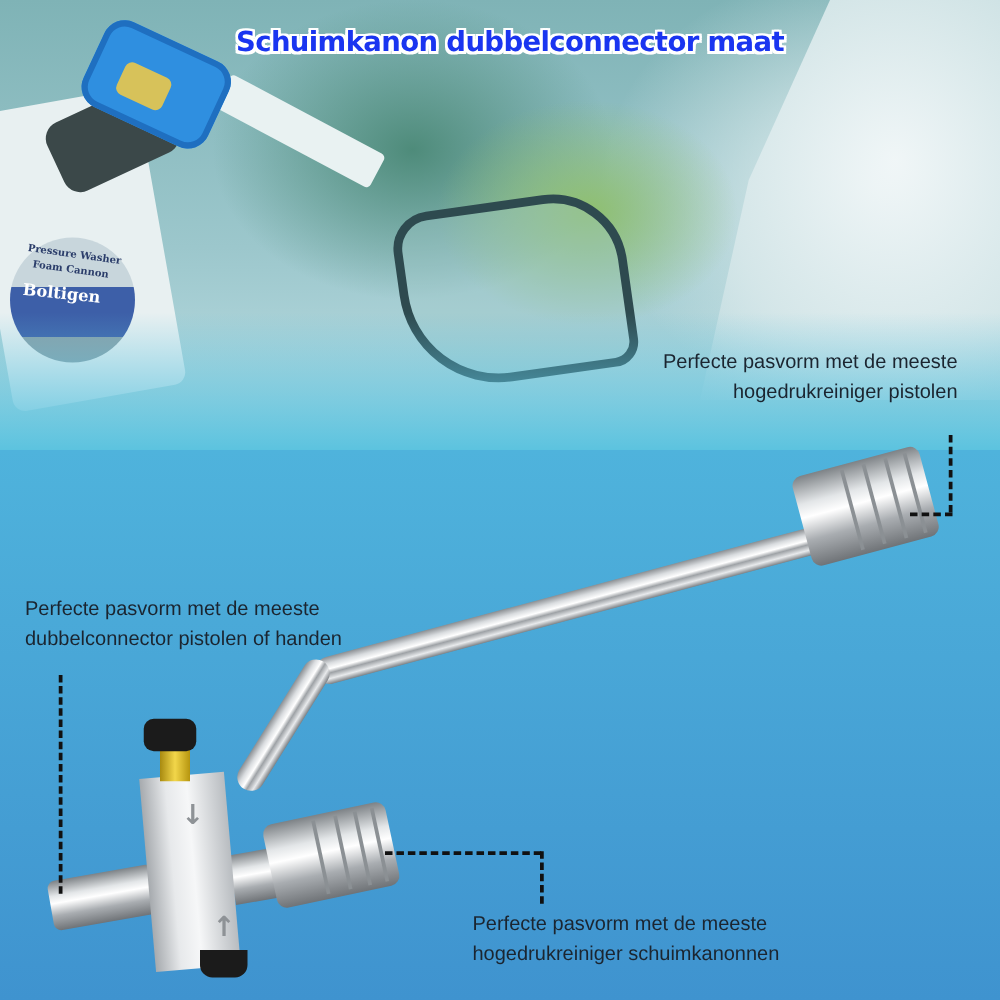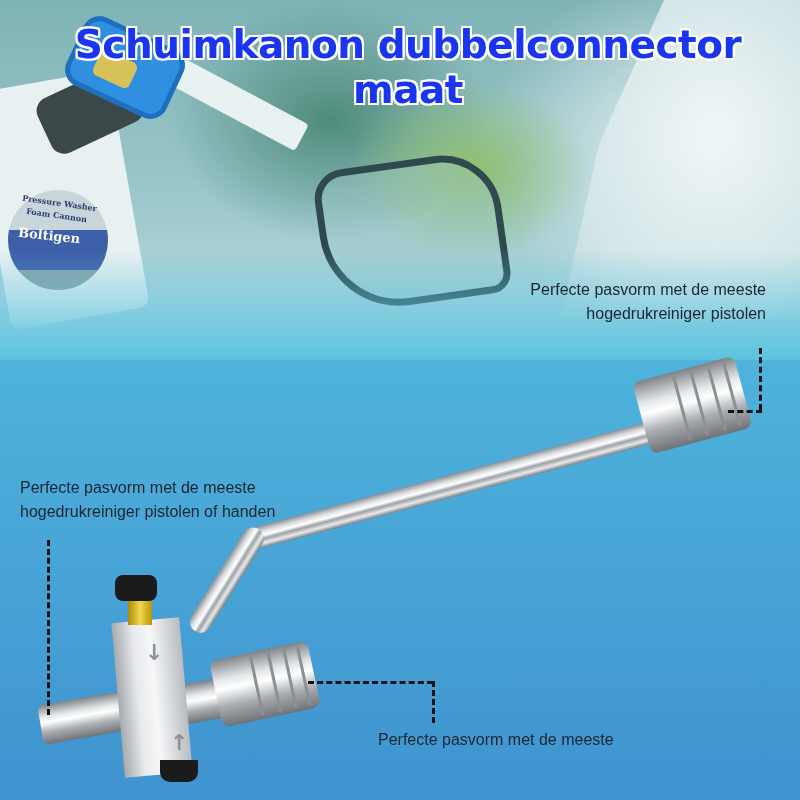--- a/index.html
+++ b/index.html
@@ -31,21 +31,21 @@
     .bottle-label .lbl1 { position: absolute; left: 14px; top: 8px; font-family: "DejaVu Serif", serif; font-size: 8px; font-weight: bold; color: #2b3d6a; transform: rotate(8deg); }
     .bottle-label .lbl2 { position: absolute; left: 18px; top: 20px; font-family: "DejaVu Serif", serif; font-size: 8px; font-weight: bold; color: #2b3d6a; transform: rotate(8deg); }
     .bottle-label .lbl3 { position: absolute; left: 10px; top: 38px; font-family: "DejaVu Serif", serif; font-size: 13px; font-weight: bold; color: #ffffff; transform: rotate(6deg); }
     .nozzle { position: absolute; left: 70px; top: 30px; width: 110px; height: 75px; background: #2f8fe0;
       border-radius: 18px; transform: rotate(25deg); box-shadow: inset 0 0 0 5px #1f6fc0; }
     .nozzle-brass { position: absolute; left: 95px; top: 55px; width: 40px; height: 28px; background: #d7c25a; border-radius: 6px; transform: rotate(25deg); }
     .lance { position: absolute; left: 170px; top: 90px; width: 140px; height: 30px; background: #e9f2f2; transform: rotate(28deg); border-radius: 4px; }
 
     
     .title { position: absolute; left: 16px; right: 0; top: 22px; text-align: center; font-family: "DejaVu Sans", sans-serif;
-      font-weight: bold; font-size: 39px; color: #1a35f0; letter-spacing: -0.5px;
+      font-weight: bold; font-size: 22px; color: #1a35f0; letter-spacing: -0.5px;
       text-shadow: -2px -2px 0 #fff, 2px -2px 0 #fff, -2px 2px 0 #fff, 2px 2px 0 #fff, 0 2px 0 #fff, 0 -2px 0 #fff, 2px 0 0 #fff, -2px 0 0 #fff; }
 
     
     .callout { position: absolute; color: #1b2530; font-family: "Liberation Sans", sans-serif; font-size: 16px; line-height: 24px; }
     .callout .line { display: block; white-space: nowrap; }
     .c1 { right: 34px; top: 278px; text-align: right; }
     .c2 { left: 20px; top: 476px; }
     .c3 { left: 378px; top: 728px; }
 
     .dash-v { position: absolute; width: 0; border-left: 3px dashed #111; }
@@ -127,23 +127,24 @@
 
   <div class="callout c1">
     <span class="line">Perfecte pasvorm met de meeste</span>
     <span class="line">hogedrukreiniger pistolen</span>
   </div>
   <div class="dash-v" style="left:759px;top:348px;height:62px"></div>
   <div class="dash-h" style="left:728px;top:410px;width:34px"></div>
 
   <div class="callout c2">
     <span class="line">Perfecte pasvorm met de meeste</span>
-    <span class="line">hogedrukreiniger pistolen of handen</span>
+    <span class="line">dubbelconnector pistolen of handen</span>
   </div>
   <div class="dash-v" style="left:47px;top:540px;height:175px"></div>
 
   <div class="dash-h" style="left:308px;top:681px;width:125px"></div>
   <div class="dash-v" style="left:432px;top:681px;height:42px"></div>
   <div class="callout c3">
     <span class="line">Perfecte pasvorm met de meeste</span>
+    <span class="line">hogedrukreiniger schuimkanonnen</span>
   </div>
 
 </div>
 
 </body></html>

